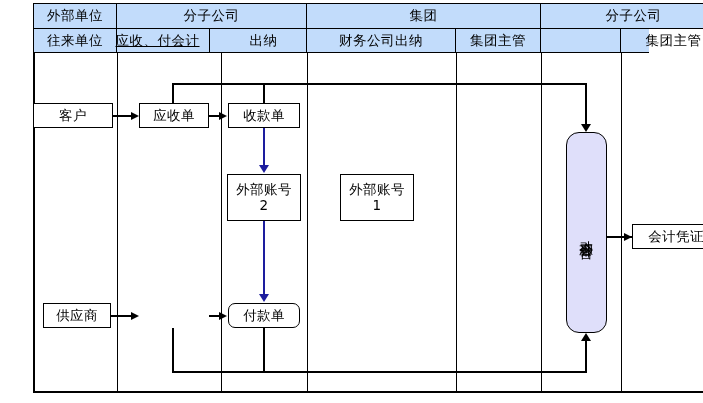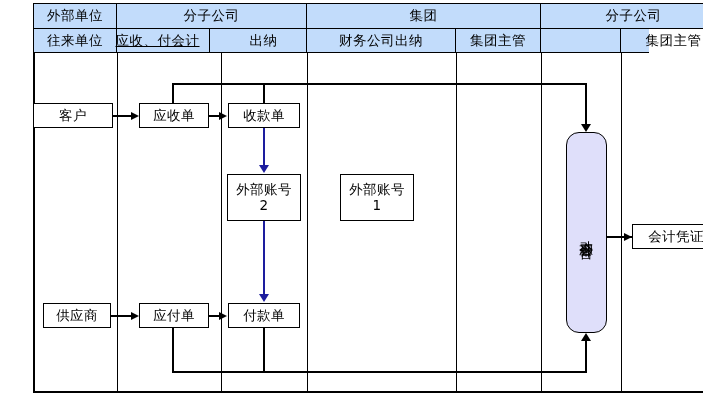--- a/index.html
+++ b/index.html
@@ -227,25 +227,22 @@
 
   <div class="node" style="left:311px; top:174px; width:74px; height:47px;">
     <span>外部账号
 1</span>
   </div>
 
   <div class="node" style="left:14px; top:303px; width:68px; height:25px;">
     <span>供应商</span>
   </div>
 
-  <div class="node" style="left:110px; top:303px; width:70px; height:25px;">
-    <span>应付单</span>
-  </div>
-
-  <div class="node" style="left:199px; top:303px; width:72px; height:25px;">
+
+  <div class="node" style="left:199px; top:303px; width:72px; height:25px;border-radius:7px;">
     <span>付款单</span>
   </div>
 
   <div class="platform" style="left:537px; top:132px; width:41px; height:201px;">
     <span>动态会计平台</span>
   </div>
 
   <div class="node" style="left:603px; top:224px; width:88px; height:25px;">
     <span>会计凭证</span>
   </div>

